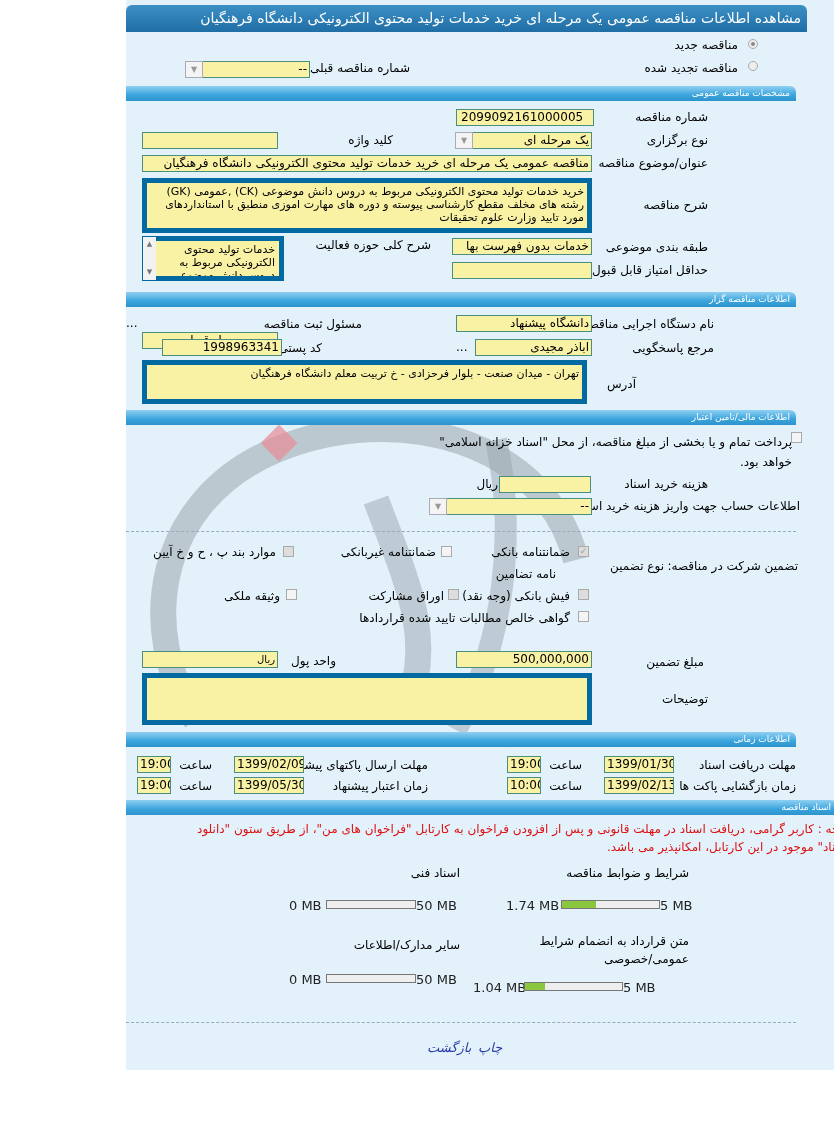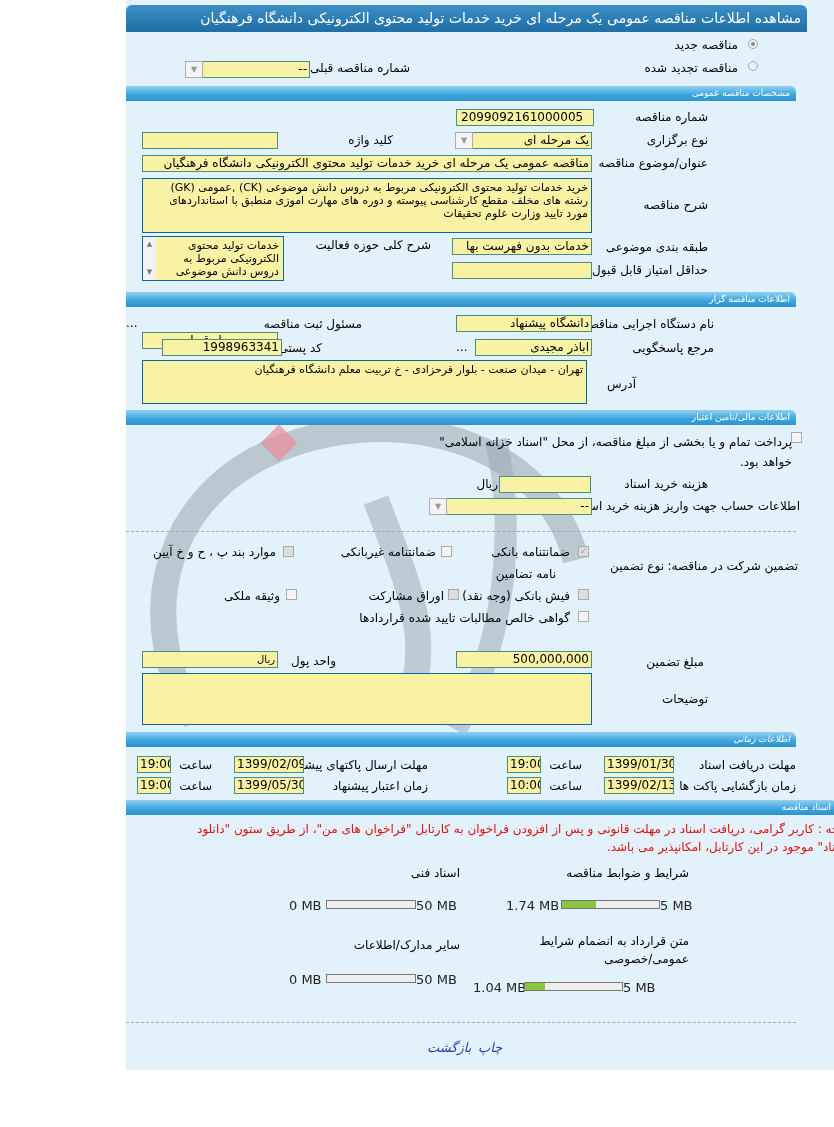--- a/index.html
+++ b/index.html
@@ -3,21 +3,21 @@
 <meta charset="utf-8">
 <style>
   html,body{margin:0;padding:0;}
   body{width:834px;height:1127px;background:#ffffff;font-family:"DejaVu Sans",sans-serif;font-size:12px;color:#000;position:relative;overflow:hidden;}
   .page{position:absolute;left:126px;top:0;width:708px;height:1070px;background:#e3f1fb;}
   .titlebar{position:absolute;left:0;top:5px;width:681px;height:27px;background:linear-gradient(#3c8fc4,#1f6ea6);border-radius:6px 6px 0 0;color:#fff;font-size:14px;direction:rtl;text-align:right;line-height:27px;padding-right:0;white-space:nowrap;overflow:hidden;}
   .sec{position:absolute;left:0;width:670px;height:15px;background:linear-gradient(#8fd0f2,#3ba4dc 60%,#2d93cc);border-radius:0 6px 0 0;color:#fff;font-size:9px;direction:rtl;text-align:right;line-height:15px;padding-right:0;}
   .sec span{padding-right:6px;}
   .lbl{position:absolute;direction:rtl;text-align:right;white-space:nowrap;font-size:12px;}
   .fld{position:absolute;background:#f9f2a5;border:1px solid #4a8e7e;direction:rtl;text-align:right;font-size:12px;line-height:15px;height:15px;padding:0 2px;white-space:nowrap;overflow:hidden;box-sizing:content-box;}
-  .area{position:absolute;background:#f9f2a5;border:1px solid #0369a1;direction:rtl;text-align:right;font-size:11px;line-height:13px;padding:2px 3px;overflow:hidden;box-sizing:border-box;}
+  .area{position:absolute;background:#f9f2a5;border:5px solid #0369a1;direction:rtl;text-align:right;font-size:11px;line-height:13px;padding:2px 3px;overflow:hidden;box-sizing:border-box;}
   .ddarrow{position:absolute;width:16px;height:15px;background:#f4f4f4;border:1px solid #aab;color:#999;font-size:8px;text-align:center;line-height:15px;}
   .radio{position:absolute;width:10px;height:10px;border-radius:50%;border:1px solid #aaa;background:#eee;box-sizing:border-box;}
   .radio.on::after{content:"";position:absolute;left:2px;top:2px;width:4px;height:4px;border-radius:50%;background:#888;}
   .cb{position:absolute;width:11px;height:11px;border:1px solid #aaa;background:#f4f4f4;box-sizing:border-box;font-size:9px;line-height:9px;color:#999;text-align:center;}
   .cb.dis{background:#ddd;}
   .dash{position:absolute;left:0;width:670px;border-top:1px dashed #9ab;}
   .note{position:absolute;left:0;width:680px;direction:rtl;text-align:right;color:#d11;font-size:12px;line-height:18px;padding-left:43px;}
   .bar{position:absolute;height:9px;background:#eee;border:1px solid #777;box-sizing:border-box;}
   .bar .fill{position:absolute;right:auto;left:0;top:0;height:100%;background:#8bc63f;}
   .mb{position:absolute;font-size:13px;color:#222;white-space:nowrap;}
@@ -136,21 +136,21 @@
   <div class="lbl" style="right:264px;top:611px;">گواهی خالص مطالبات تایید شده قراردادها</div>
 
   <div class="lbl" style="right:130px;top:655px;">مبلغ تضمین</div>
   <div class="fld" style="left:330px;top:651px;width:130px;direction:ltr;text-align:right;">500,000,000</div>
   <div class="lbl" style="right:498px;top:654px;">واحد پول</div>
   <div class="fld" style="left:16px;top:651px;width:130px;font-size:10px;">ریال</div>
 
   <div class="lbl" style="right:126px;top:692px;">توضیحات</div>
   <div class="area" style="left:16px;top:673px;width:450px;height:52px;"></div>
 
-  <div class="sec" style="top:732px;font-style:italic;"><span>اطلاعات زمانی</span></div>
+  <div class="sec" style="top:732px;"><span>اطلاعات زمانی</span></div>
 
   <div class="lbl" style="right:38px;top:758px;">مهلت دریافت اسناد</div>
   <div class="fld" style="left:478px;top:756px;width:64px;direction:ltr;text-align:left;">1399/01/30</div>
   <div class="lbl" style="right:252px;top:758px;">ساعت</div>
   <div class="fld" style="left:381px;top:756px;width:28px;direction:ltr;text-align:right;">19:00</div>
 
   <div class="lbl" style="right:406px;top:758px;">مهلت ارسال پاکتهای پیشنهاد</div>
   <div class="fld" style="left:108px;top:756px;width:64px;direction:ltr;text-align:left;">1399/02/09</div>
   <div class="lbl" style="right:622px;top:758px;">ساعت</div>
   <div class="fld" style="left:11px;top:756px;width:28px;direction:ltr;text-align:right;">19:00</div>

